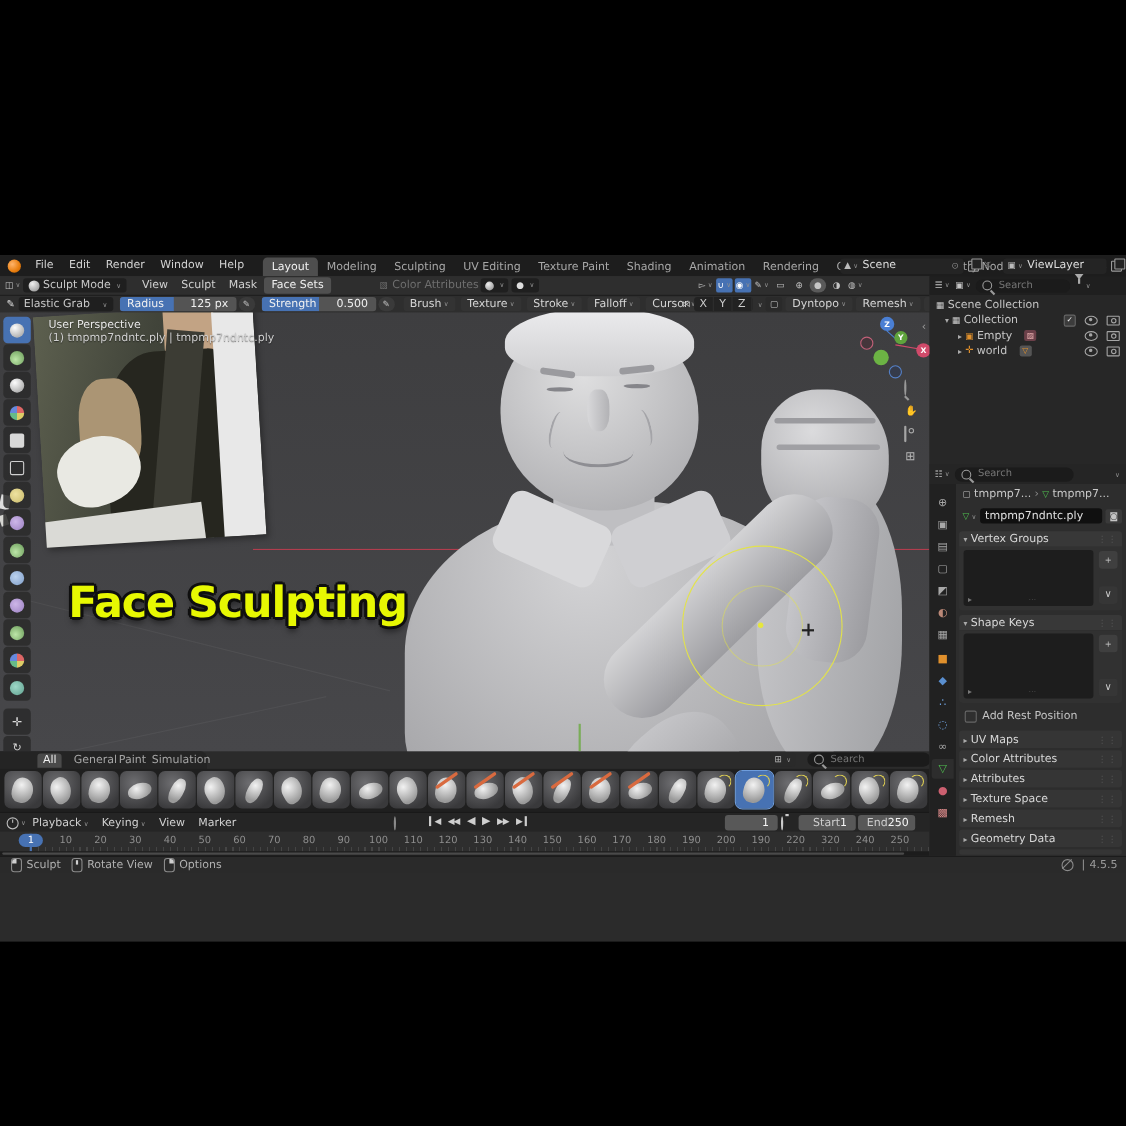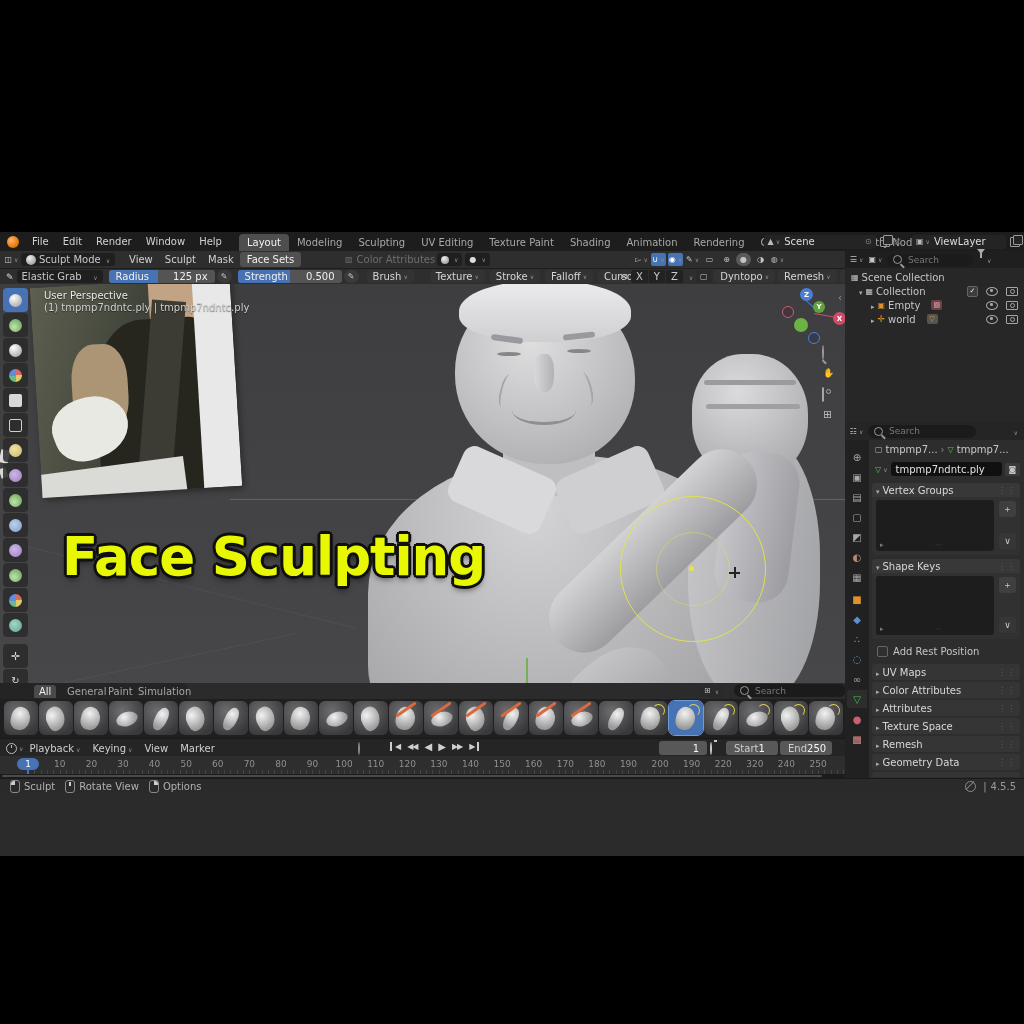--- a/index.html
+++ b/index.html
@@ -235,21 +235,21 @@
       <span class="ib" style="background:#3a3a3a;border-radius:7px;margin-left:2px;">✎</span>
       <div class="slider" style="width:90px;margin-left:6px;">
         <span class="fill" style="width:50%;"></span>
         <span>Strength</span>
         <span>0.500</span>
       </div>
       <span class="ib" style="background:#3a3a3a;border-radius:7px;margin-left:2px;">✎</span>
       <div class="popbtn dd" style="margin-left:8px;">
           <span>Brush</span>
         </div>
-      <div class="popbtn dd" style="margin-left:16px;">
+      <div class="popbtn dd" style="margin-left:5px;">
           <span>Texture</span>
         </div>
       <div class="popbtn dd" style="margin-left:5px;">
           <span>Stroke</span>
         </div>
       <div class="popbtn dd" style="margin-left:5px;">
           <span>Falloff</span>
         </div>
       <div class="popbtn dd" style="margin-left:5px;">
           <span>Cursor</span>
@@ -397,21 +397,21 @@
       <span class="navbtn" style="left:823px;top:124px;">⊞</span>
       <span class="abs" style="left:838px;top:8px;color:#999;font-size:10px;z-index:6;">‹</span>
 
       <span class="bcirc" style="left:620px;top:212px;width:144px;height:144px;border:1.5px solid rgba(228,228,70,.95);z-index:7;"></span>
       <span class="bcirc" style="left:656px;top:248px;width:72px;height:72px;border:1px solid rgba(228,228,70,.45);z-index:7;"></span>
       <span class="bcirc" style="left:689px;top:282px;width:5px;height:5px;background:#e6e63c;z-index:7;"></span>
       <span class="abs" style="left:729px;top:288px;width:11px;height:1.5px;background:#222;z-index:7;"></span>
       <span class="abs" style="left:734px;top:283px;width:1.5px;height:11px;background:#222;z-index:7;"></span>
     </div>
 
-    <div class="ot" style="left:62px;top:294px;font-size:53px;z-index:20;"><span style="color:#e7f802;">Face Sculpting</span></div>
+    <div class="ot" style="left:62px;top:294px;font-size:39px;z-index:20;"><span style="color:#e7f802;">Face Sculpting</span></div>
 
     <div id="shelfhead">
       <div class="shelf-tabsbg"></div>
       <span class="abs" style="left:10px;top:6px;"><span class="burger"></span></span>
       <span class="stab active" style="left:34px;">All</span>
       <span class="stab" style="left:62px;">General</span>
       <span class="stab" style="left:103px;">Paint</span>
       <span class="stab" style="left:133px;">Simulation</span>
       <span class="abs row" style="left:700px;top:1px;gap:2px;background:#2a2a2a;border-radius:3px;height:13px;padding:0 4px;">
           <span style="color:#bbb;font-size:8px;">⊞</span>
@@ -463,21 +463,21 @@
         <span class="trbtn">◀◀</span>
         <span class="trbtn" style="font-size:10px;">◀</span>
         <span class="trbtn" style="font-size:10px;">▶</span>
         <span class="trbtn">▶▶</span>
         <span class="trbtn" style="border-right:2px solid #ccc;">▶</span>
       </div>
       <div class="frfield abs" style="left:659px;top:2px;width:32px;">
           <span>1</span>
         </div>
       <span class="abs" style="left:710px;top:4px;"><span class="stopw"></span></span>
-      <div class="frfield abs" style="left:726px;top:2px;width:36px;justify-content:flex-start;">
+      <div class="frfield abs" style="left:726px;top:2px;width:36px;justify-content:flex-end;">
         <span style="color:#cfcfcf;">Start</span>
           <span>1</span>
       </div>
       <div class="frfield abs" style="left:780px;top:2px;width:36px;justify-content:flex-start;">
         <span style="color:#cfcfcf;">End</span>
           <span>250</span>
       </div>
     </div>
     <div id="ruler">
       <div class="ticklabels">

